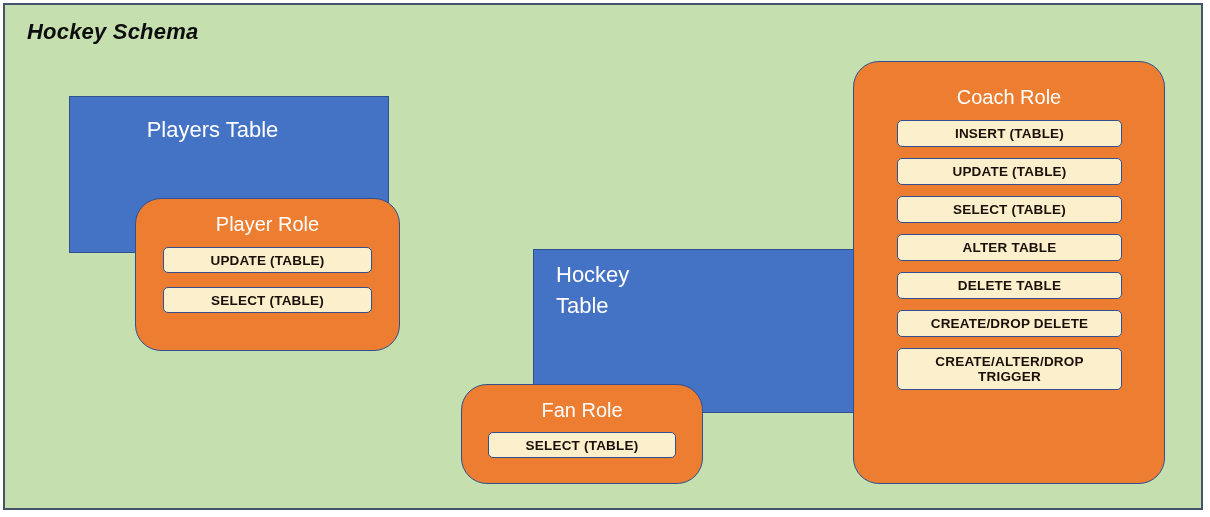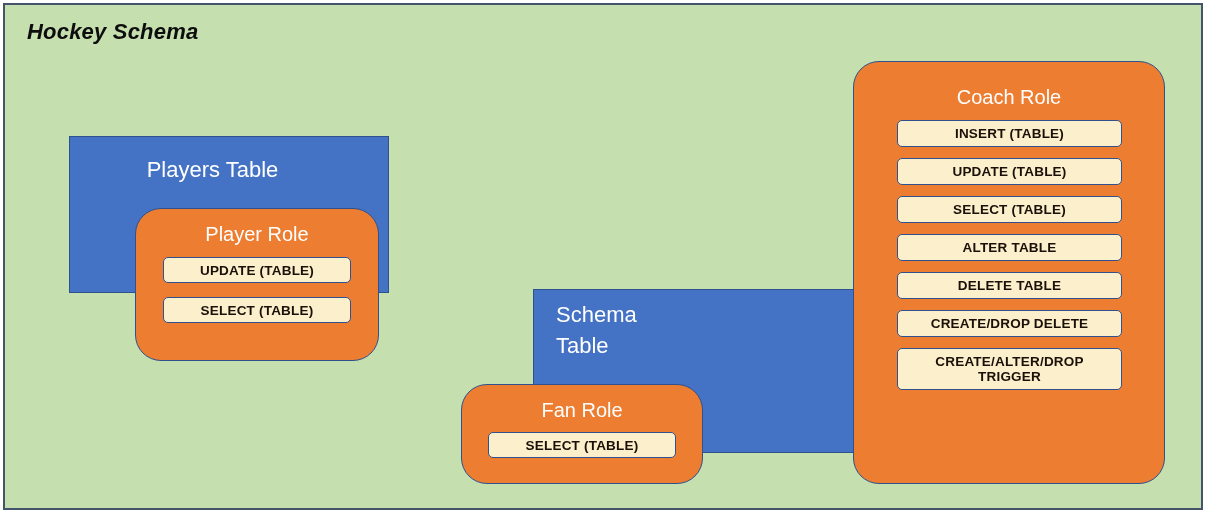--- a/index.html
+++ b/index.html
@@ -36,21 +36,20 @@
     letter-spacing: 0.2px;
     white-space: nowrap;
   }
 
   
   .table-box {
     position: absolute;
     background: #4472c4;
     border: 1px solid #2f528f;
     box-sizing: border-box;
-    margin-top: 40px;
   }
   .table-box .table-label {
     position: absolute;
     color: #ffffff;
     font-size: 22px;
     line-height: 31px;
     font-weight: normal;
   }
 
   #players-table {
@@ -113,22 +112,22 @@
     text-align: center;
     letter-spacing: 0.2px;
     line-height: 15px;
     padding: 5px 12px;
     margin-bottom: 10px;
     box-sizing: border-box;
   }
 
   #player-role {
     left: 130px;
-    top: 203px;
-    width: 244px;
+    top: 193px;
+    width: 265px;
     height: 153px;
   }
   #player-role .priv-list { top: 48px; }
   #player-role .priv { height: 26px; display: flex; align-items: center; justify-content: center; margin-bottom: 14px; }
 
   #fan-role {
     left: 456px;
     top: 379px;
     width: 242px;
     height: 100px;
@@ -159,21 +158,21 @@
 
 <div id="canvas">
 
   <div class="diagram-title">Hockey Schema</div>
 
   <div class="table-box" id="players-table">
     <div class="table-label">Players Table</div>
   </div>
 
   <div class="table-box" id="hockey-table">
-    <div class="table-label">Schema Table</div>
+    <div class="table-label">Hockey Table</div>
   </div>
 
   <div class="role-box" id="player-role">
     <div class="role-title">Player Role</div>
     <div class="priv-list">
       <div class="priv">UPDATE (TABLE)</div>
       <div class="priv">SELECT (TABLE)</div>
     </div>
   </div>
 

